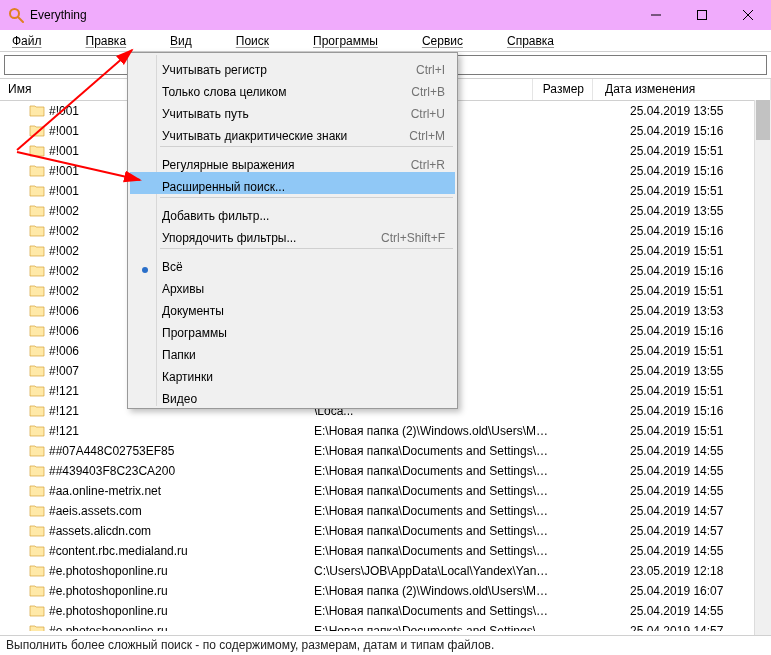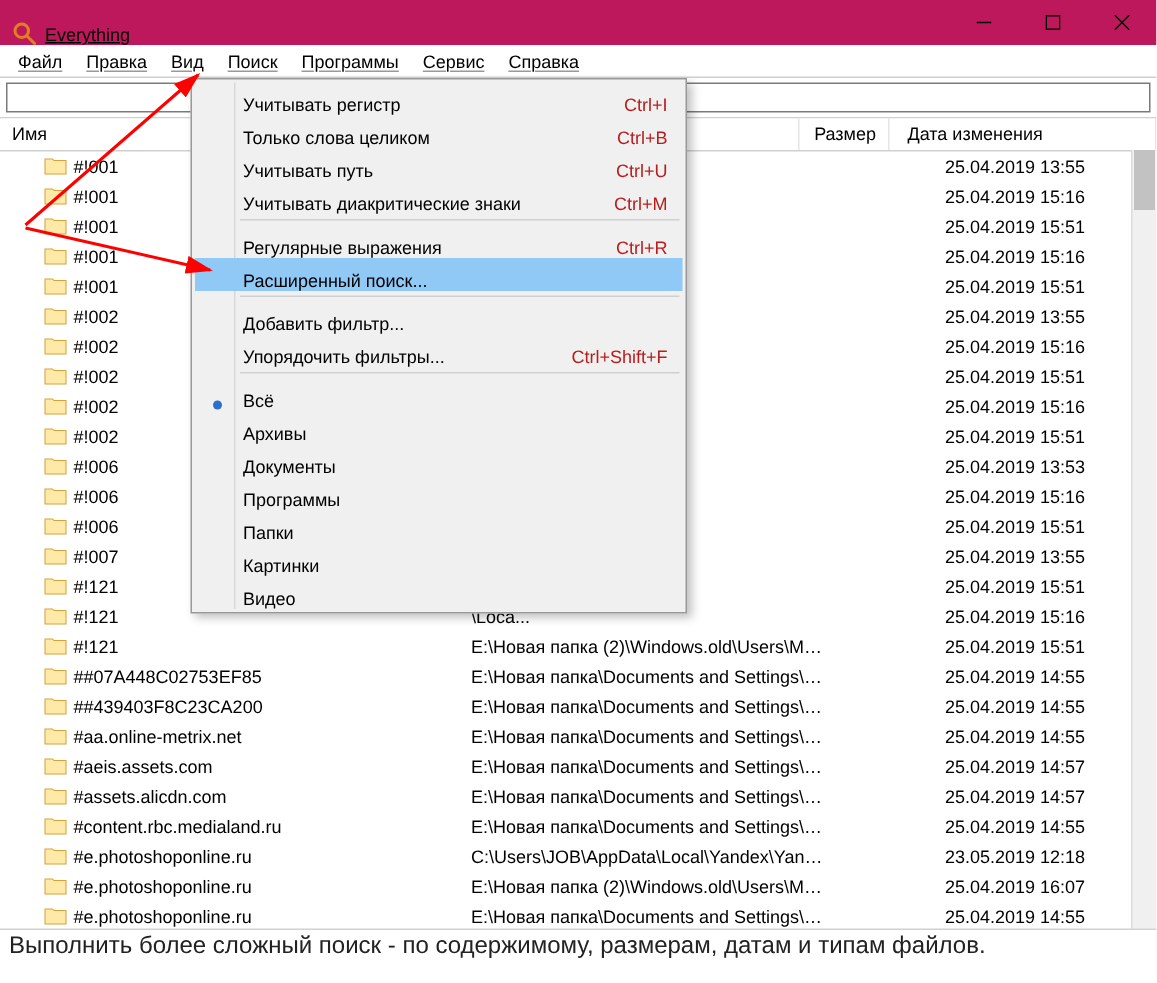--- a/index.html
+++ b/index.html
@@ -1,25 +1,25 @@
 <!DOCTYPE html>
 <html><head>
 <meta charset="utf-8">
 <style>
   * { box-sizing: border-box; font-family: "Segoe UI", Tahoma, sans-serif; }
   html, body { margin: 0; padding: 0; }
   body { width: 771px; height: 655px; background: #fff; font-size: 12px; color: #000; position: relative; overflow: hidden; }
 
-  .titlebar { height: 30px; display: flex; align-items: flex-end; padding: 0 0 0 8px; background: #be185d; text-decoration: underline; }
+  .titlebar { height: 30px; display: flex; align-items: center; padding: 0 0 0 8px; background: #f0abfc; }
   .app-icon { width: 16px; height: 16px; margin-right: 6px; }
   .app-title { font-size: 12px; color: #000; flex: 0 0 auto; }
   .tb-spacer { flex: 1 1 auto; }
   .tb-btn { width: 46px; height: 30px; display: flex; align-items: center; justify-content: center; }
 
-  .menubar { height: 22px; display: flex; align-items: center; padding: 0 4px; border-bottom: 1px solid #d0d0d0; font-size: 12px; }
+  .menubar { height: 22px; display: flex; align-items: center; padding: 0 4px; border-bottom: 1px solid #d0d0d0; font-size: 12px; gap: 28px; }
   .menu-item { padding: 2px 8px; cursor: default; text-decoration: underline; text-decoration-color: rgba(0,0,0,0.4); text-underline-offset: 2px; text-decoration-thickness: 1px;}
 
   .search-row { padding: 3px 4px; border-bottom: 1px solid #d0d0d0; }
   .search-input { width: 100%; height: 20px; border: 1px solid #7a7a7a; padding: 0 4px; font-size: 12px; outline: none; }
 
   .col-header { display: flex; height: 22px; border-bottom: 1px solid #d0d0d0; font-size: 12px; background: #fff; }
   .col { padding: 3px 8px; border-right: 1px solid #e5e5e5; }
   .col-name { width: 285px; }
   .col-path { width: 248px; }
   .col-size { width: 60px; text-align: right; }
@@ -29,28 +29,28 @@
   .row { display: flex; height: 20px; align-items: center; font-size: 12px; }
   .cell-name { width: 285px; display: flex; align-items: center; padding-left: 4px; overflow: hidden; white-space: nowrap; }
   .cell-path { width: 248px; overflow: hidden; white-space: nowrap; text-overflow: ellipsis; padding: 0 4px; }
   .cell-size { width: 60px; text-align: right; padding-right: 8px; }
   .cell-date { flex: 1; padding-left: 12px; white-space: nowrap; }
   .folder-icon { width: 16px; height: 16px; margin-right: 4px; flex: 0 0 auto; }
 
   .scrollbar-v { position: absolute; right: 0; top: 100px; bottom: 20px; width: 17px; background: #f0f0f0; border-left: 1px solid #dcdcdc; }
   .thumb { position: absolute; left: 1px; right: 1px; top: 0; height: 40px; background: #c2c2c2; }
 
-  .statusbar { position: absolute; left: 0; right: 0; bottom: 0; height: 36px; padding: 2px 6px; font-size: 16px; background: #fff; border-top: 1px solid #d0d0d0; color: #222;}
+  .statusbar { position: absolute; left: 0; right: 0; bottom: 0; height: 20px; padding: 2px 6px; font-size: 12px; background: #fff; border-top: 1px solid #d0d0d0; color: #222;}
 
   
   .dropdown { position: absolute; top: 52px; left: 127px; width: 331px; background: #f0f0f0; border: 1px solid #999; box-shadow: 3px 3px 6px rgba(0,0,0,0.25); z-index: 50; padding: 2px; }
   .dd-row { display: flex; align-items: flex-end; height: 22px; font-size: 12px; padding: 0 10px 0 2px; cursor: default; position: relative; }
   .dd-row .dd-icon-slot { width: 26px; display:flex; align-items:center; justify-content:center; }
   .dd-row .dd-label { flex: 1; padding-left: 4px; }
-  .dd-row .dd-short { color: #b91c1c; padding-left: 8px; }
+  .dd-row .dd-short { color: #737373; padding-left: 8px; }
   .dd-row.highlight { background: #90c8f6; }
   .dd-sep { height: 1px; background: #d0d0d0; margin: 3px 2px 3px 30px; }
   .dd-vline { position: absolute; left: 28px; top: 2px; bottom: 2px; width: 1px; background: #d8d8d8; }
 
   
   .arrows { position:absolute; top:0; left:0; pointer-events:none; z-index:100; }
 </style>
 </head>
 <body>
 

